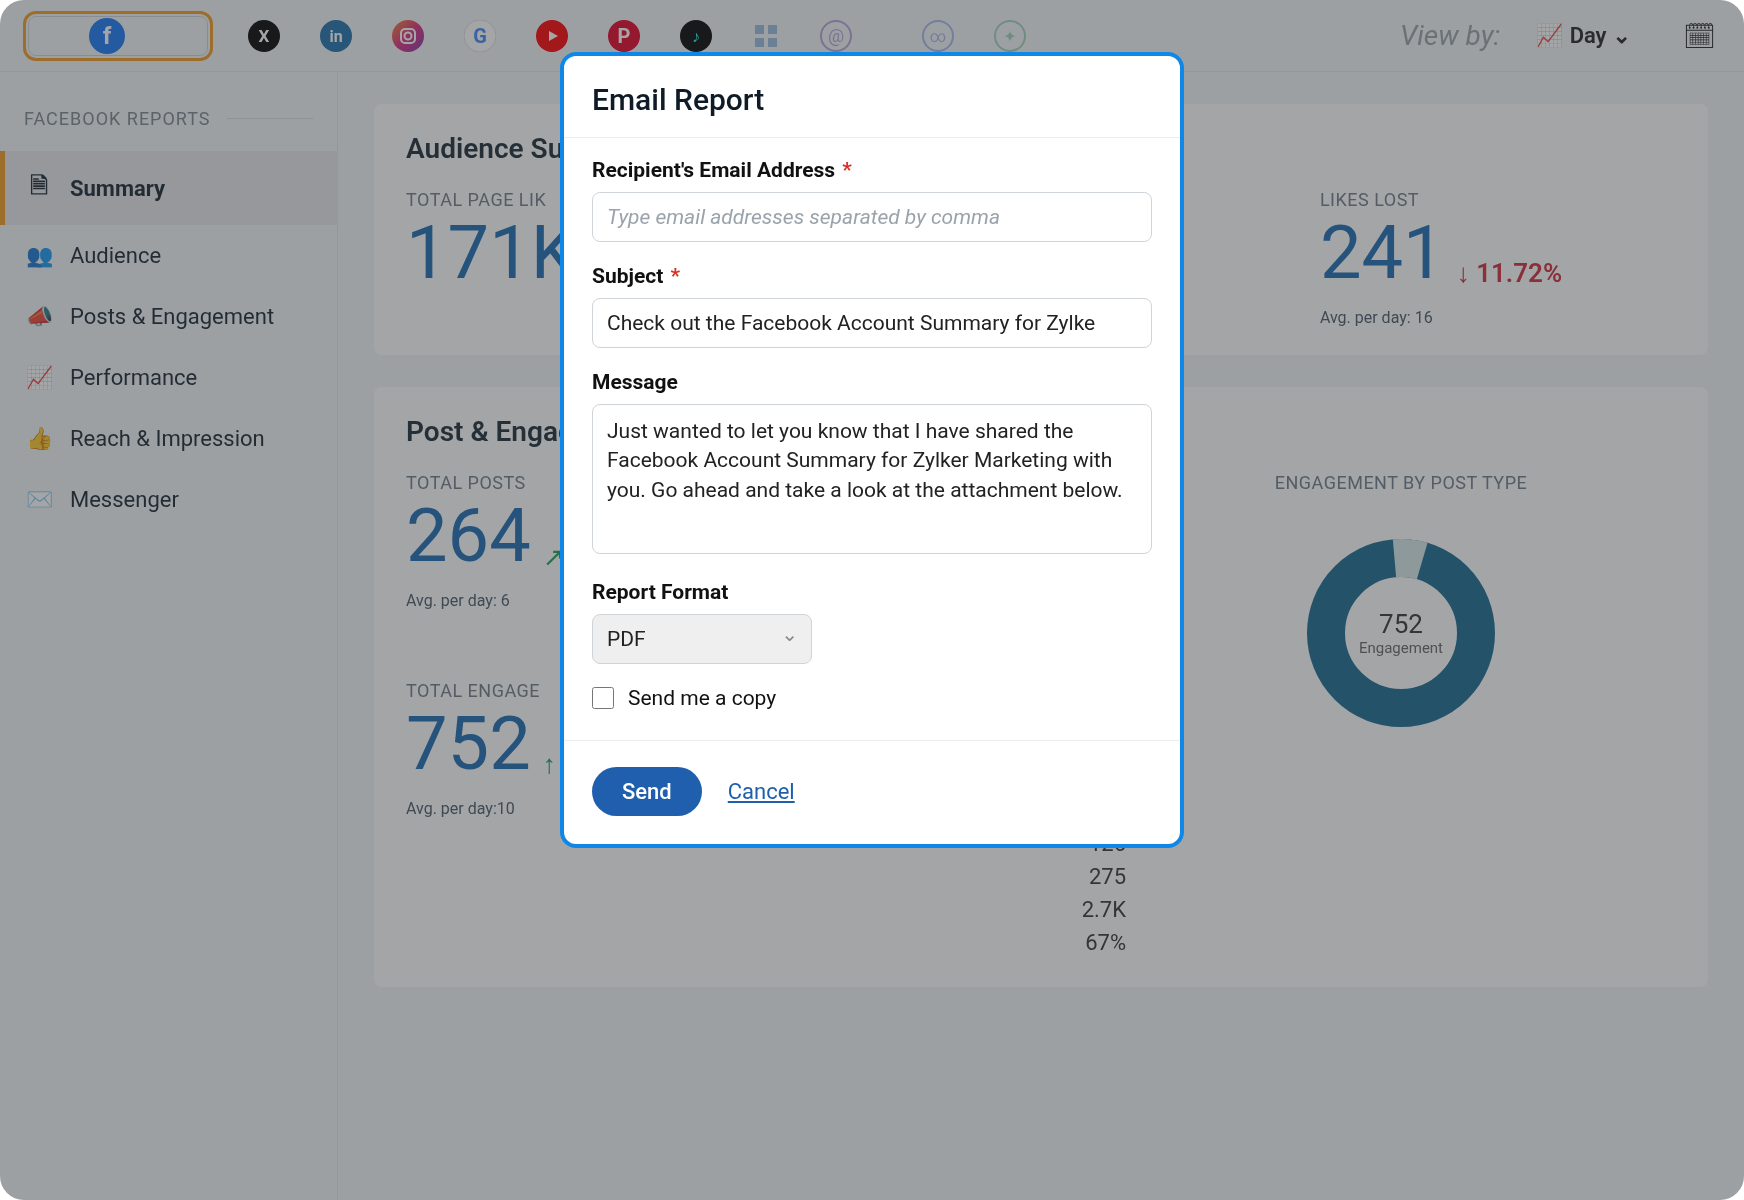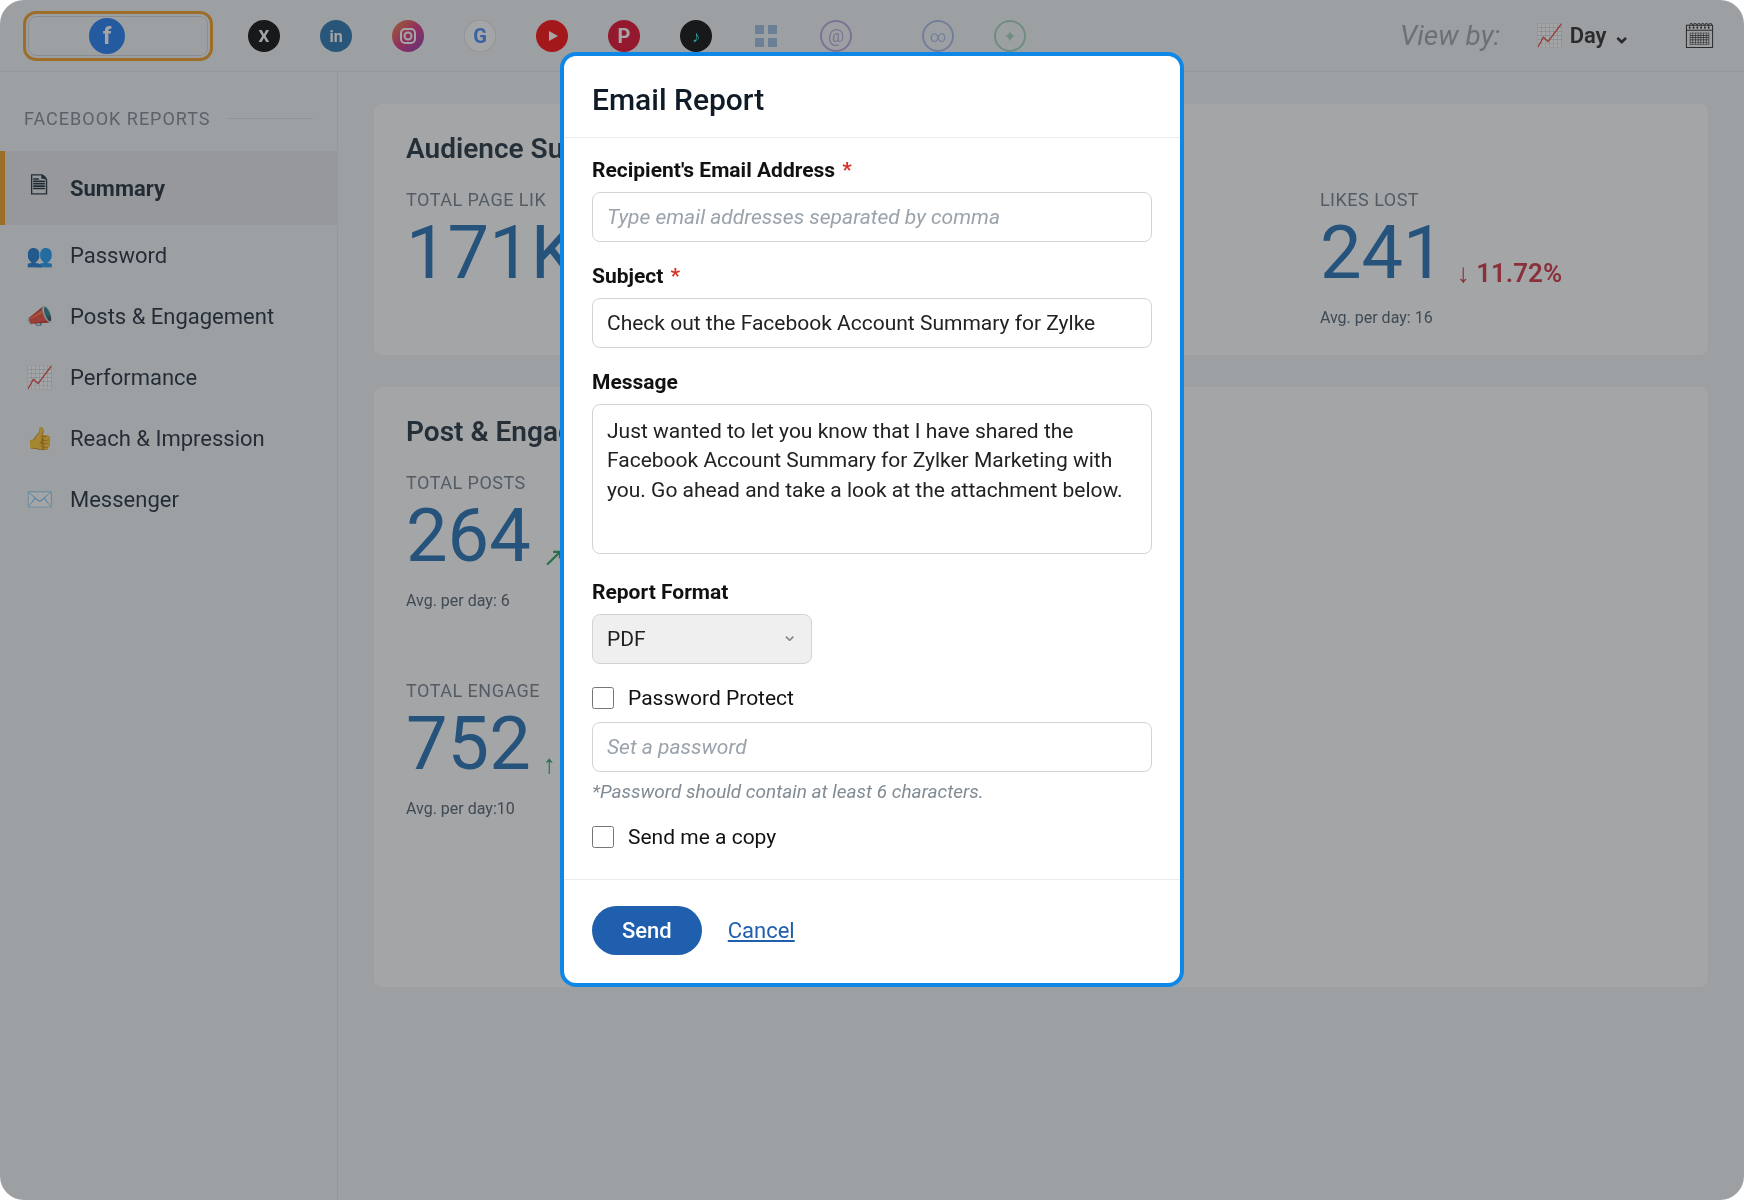--- a/index.html
+++ b/index.html
@@ -166,21 +166,21 @@
 
   <div class="body">
     <div class="sidebar">
       <div class="side-title">FACEBOOK REPORTS</div>
       <div class="sitem act">
           <span class="sic">🗎</span>
           <span>Summary</span>
         </div>
       <div class="sitem">
           <span class="sic">👥</span>
-          <span>Password</span>
+          <span>Audience</span>
         </div>
       <div class="sitem">
           <span class="sic">📣</span>
           <span>Posts &amp; Engagement</span>
         </div>
       <div class="sitem">
           <span class="sic">📈</span>
           <span>Performance</span>
         </div>
       <div class="sitem">
@@ -226,20 +226,33 @@
             <div class="thumb"></div>
             <div class="postcap" style="text-align:right"><span>gether!</span><br><span>a free..</span></div>
             <div class="stats">
               <div>842</div>
               <div>126</div>
               <div>275</div>
               <div>2.7K</div>
               <div>67%</div>
             </div>
           </div>
+          <div class="cell" style="flex:1">
+            <div class="lbl" style="text-align:center">ENGAGEMENT BY POST TYPE</div>
+            <div class="donut-wrap">
+              <svg width="200" height="200" viewBox="0 0 200 200">
+                  <circle cx="100" cy="100" r="75" fill="none" stroke="#17698f" stroke-width="38"></circle>
+                  <circle cx="100" cy="100" r="75" fill="none" stroke="#d9e9ec" stroke-width="38" stroke-dasharray="28 443" transform="rotate(-95 100 100)"></circle>
+                </svg>
+              <div class="donut-c">
+                  <div class="v">752</div>
+                  <div class="t">Engagement</div>
+                </div>
+            </div>
+          </div>
         </div>
       </div>
     </div>
   </div>
 
   <div class="veil"></div>
 
   <div class="modal">
     <div class="modal-h">Email Report</div>
     <div class="modal-b">
@@ -251,28 +264,20 @@
         <div class="flabel"><span>Subject</span><span class="req"> *</span></div>
         <input class="inp" value="Check out the Facebook Account Summary for Zylke" style="">
       </div>
       <div class="fld">
         <div class="flabel">Message</div>
         <textarea class="ta" style="">Just wanted to let you know that I have shared the Facebook Account Summary for Zylker Marketing with you. Go ahead and take a look at the attachment below.</textarea>
       </div>
       <div class="fld">
         <div class="flabel">Report Format</div>
         <div class="sel-wrap"><select class="sel"><option>PDF</option></select></div>
-      </div>
-      <div class="fld">
-        <label class="chk">
-            <input type="checkbox" style="">
-            <span>Password Protect</span>
-          </label>
-        <input class="inp" style="margin-top: 12px;" placeholder="Set a password">
-        <div class="hint">*Password should contain at least 6 characters.</div>
       </div>
       <div class="fld">
         <label class="chk">
             <input type="checkbox" style="">
             <span>Send me a copy</span>
           </label>
       </div>
     </div>
     <div class="modal-f">
       <button class="btn-send">Send</button>

